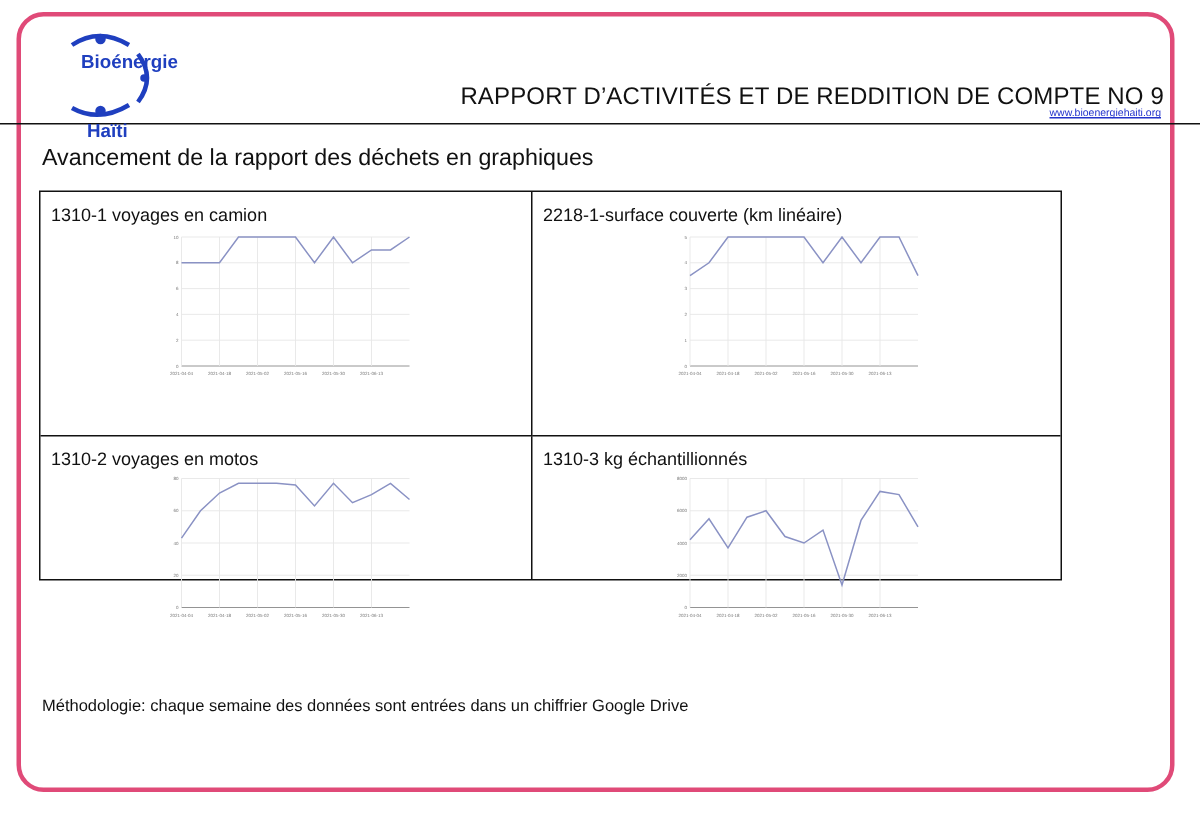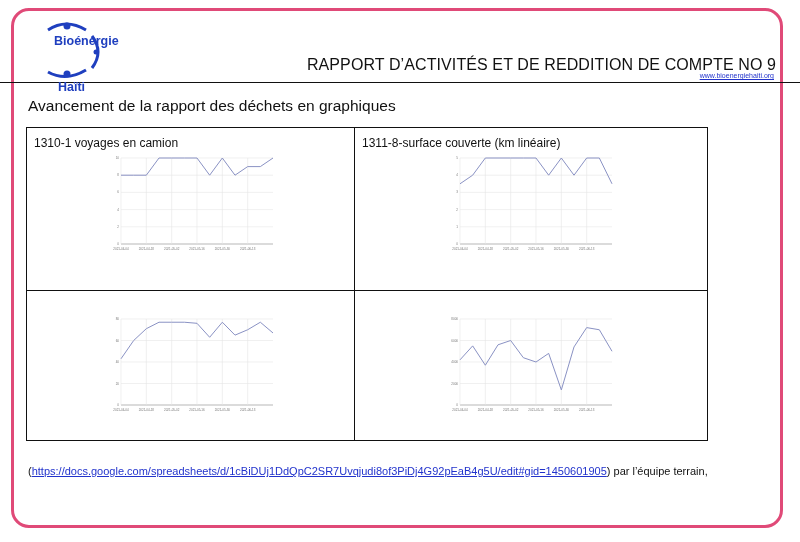--- a/index.html
+++ b/index.html
@@ -4,21 +4,21 @@
 <style>
   html, body { margin:0; padding:0; }
   body { width:800px; height:542px; background:#ffffff; position:relative; overflow:hidden; font-family:"Liberation Sans", sans-serif; color:#111; }
   .frame { position:absolute; left:11px; top:8px; width:772px; height:520px; border:3px solid #e04a78; border-radius:18px; box-sizing:border-box; }
   .header-rule { position:absolute; left:0; top:82px; width:800px; height:1px; background:#111; }
   .logo { position:absolute; left:26px; top:20px; width:80px; height:60px; }
   .logo-text { position:absolute; font-weight:bold; color:#1f3fbf; font-size:12.5px; line-height:14px; }
   .report-title { position:absolute; right:24px; top:56px; font-size:16px; color:#111; letter-spacing:0.1px; }
   .report-url { position:absolute; right:26px; top:72px; font-size:7px; color:#2233cc; text-decoration:underline; }
   .section-title { position:absolute; left:28px; top:97px; font-size:15.5px; color:#111; }
-  .grid { position:absolute; left:26px; top:127px; width:682px; height:314px; border:1px solid #111; box-sizing:border-box; display:grid; grid-template-columns:328px 1fr; grid-template-rows:163px 1fr; }
+  .grid { position:absolute; left:26px; top:127px; width:682px; height:260px; border:1px solid #111; box-sizing:border-box; display:grid; grid-template-columns:328px 1fr; grid-template-rows:163px 1fr; }
   .cell { position:relative; box-sizing:border-box; }
   .cell.c0 { border-right:1px solid #111; border-bottom:1px solid #111; }
   .cell.c1 { border-bottom:1px solid #111; }
   .cell.c2 { border-right:1px solid #111; }
   .cell-title { position:absolute; left:7px; top:8px; font-size:12px; color:#111; }
   .chart { position:absolute; }
   .chart svg { display:block; }
   .tick { font-family:"Liberation Sans", sans-serif; font-size:3px; fill:#777; }
   .footer { position:absolute; left:28px; top:462px; width:740px; font-size:11px; line-height:19px; color:#111; }
   .footer a { color:#2233cc; text-decoration:underline; }
@@ -74,21 +74,21 @@
           <text x="86" y="96" text-anchor="middle" class="tick">2021-05-16</text>
           <line x1="111.33333333333333" x2="111.33333333333333" y1="4" y2="90" stroke="#e6e6e6" stroke-width="0.6"></line>
           <text x="111.33333333333333" y="96" text-anchor="middle" class="tick">2021-05-30</text>
           <line x1="136.66666666666669" x2="136.66666666666669" y1="4" y2="90" stroke="#e6e6e6" stroke-width="0.6"></line>
           <text x="136.66666666666669" y="96" text-anchor="middle" class="tick">2021-06-13</text>
           <polyline points="10,21.200000000000003 22.666666666666664,21.200000000000003 35.33333333333333,21.200000000000003 48,4 60.666666666666664,4 73.33333333333334,4 86,4 98.66666666666667,21.200000000000003 111.33333333333333,4 124,21.200000000000003 136.66666666666669,12.599999999999994 149.33333333333331,12.599999999999994 162,4" fill="none" stroke="#8a92c4" stroke-width="1"></polyline>
         </svg>
       </div>
   </div>
   <div class="cell c1">
-    <div class="cell-title">1311-8-surface couverte (km linéaire)</div>
+    <div class="cell-title">2218-1-surface couverte (km linéaire)</div>
     <div class="chart" style="left:95px;top:26px;">
         <svg width="164" height="100">
           <line x1="10" x2="162" y1="90" y2="90" stroke="#888" stroke-width="0.6"></line>
           <text x="8" y="91" text-anchor="end" class="tick">0</text>
           <line x1="10" x2="162" y1="72.8" y2="72.8" stroke="#e6e6e6" stroke-width="0.6"></line>
           <text x="8" y="73.8" text-anchor="end" class="tick">1</text>
           <line x1="10" x2="162" y1="55.6" y2="55.6" stroke="#e6e6e6" stroke-width="0.6"></line>
           <text x="8" y="56.6" text-anchor="end" class="tick">2</text>
           <line x1="10" x2="162" y1="38.4" y2="38.4" stroke="#e6e6e6" stroke-width="0.6"></line>
           <text x="8" y="39.4" text-anchor="end" class="tick">3</text>
@@ -106,20 +106,21 @@
           <text x="86" y="96" text-anchor="middle" class="tick">2021-05-16</text>
           <line x1="111.33333333333333" x2="111.33333333333333" y1="4" y2="90" stroke="#e6e6e6" stroke-width="0.6"></line>
           <text x="111.33333333333333" y="96" text-anchor="middle" class="tick">2021-05-30</text>
           <line x1="136.66666666666669" x2="136.66666666666669" y1="4" y2="90" stroke="#e6e6e6" stroke-width="0.6"></line>
           <text x="136.66666666666669" y="96" text-anchor="middle" class="tick">2021-06-13</text>
           <polyline points="10,29.800000000000004 22.666666666666664,21.200000000000003 35.33333333333333,4 48,4 60.666666666666664,4 73.33333333333334,4 86,4 98.66666666666667,21.200000000000003 111.33333333333333,4 124,21.200000000000003 136.66666666666669,4 149.33333333333331,4 162,29.800000000000004" fill="none" stroke="#8a92c4" stroke-width="1"></polyline>
         </svg>
       </div>
   </div>
   <div class="cell c2">
+    <div class="cell-title">1310-2 voyages en motos</div>
     <div class="chart" style="left:84px;top:24px;">
         <svg width="164" height="100">
           <line x1="10" x2="162" y1="90" y2="90" stroke="#888" stroke-width="0.6"></line>
           <text x="8" y="91" text-anchor="end" class="tick">0</text>
           <line x1="10" x2="162" y1="68.5" y2="68.5" stroke="#e6e6e6" stroke-width="0.6"></line>
           <text x="8" y="69.5" text-anchor="end" class="tick">20</text>
           <line x1="10" x2="162" y1="47" y2="47" stroke="#e6e6e6" stroke-width="0.6"></line>
           <text x="8" y="48" text-anchor="end" class="tick">40</text>
           <line x1="10" x2="162" y1="25.5" y2="25.5" stroke="#e6e6e6" stroke-width="0.6"></line>
           <text x="8" y="26.5" text-anchor="end" class="tick">60</text>
@@ -135,20 +136,21 @@
           <text x="86" y="96" text-anchor="middle" class="tick">2021-05-16</text>
           <line x1="111.33333333333333" x2="111.33333333333333" y1="4" y2="90" stroke="#e6e6e6" stroke-width="0.6"></line>
           <text x="111.33333333333333" y="96" text-anchor="middle" class="tick">2021-05-30</text>
           <line x1="136.66666666666669" x2="136.66666666666669" y1="4" y2="90" stroke="#e6e6e6" stroke-width="0.6"></line>
           <text x="136.66666666666669" y="96" text-anchor="middle" class="tick">2021-06-13</text>
           <polyline points="10,43.775 22.666666666666664,25.5 35.33333333333333,13.674999999999997 48,7.224999999999994 60.666666666666664,7.224999999999994 73.33333333333334,7.224999999999994 86,8.299999999999997 98.66666666666667,22.275000000000006 111.33333333333333,7.224999999999994 124,20.125 136.66666666666669,14.75 149.33333333333331,7.224999999999994 162,17.974999999999994" fill="none" stroke="#8a92c4" stroke-width="1"></polyline>
         </svg>
       </div>
   </div>
   <div class="cell c3">
+    <div class="cell-title">1310-3 kg échantillionnés</div>
     <div class="chart" style="left:95px;top:24px;">
         <svg width="164" height="100">
           <line x1="10" x2="162" y1="90" y2="90" stroke="#888" stroke-width="0.6"></line>
           <text x="8" y="91" text-anchor="end" class="tick">0</text>
           <line x1="10" x2="162" y1="68.5" y2="68.5" stroke="#e6e6e6" stroke-width="0.6"></line>
           <text x="8" y="69.5" text-anchor="end" class="tick">2000</text>
           <line x1="10" x2="162" y1="47" y2="47" stroke="#e6e6e6" stroke-width="0.6"></line>
           <text x="8" y="48" text-anchor="end" class="tick">4000</text>
           <line x1="10" x2="162" y1="25.5" y2="25.5" stroke="#e6e6e6" stroke-width="0.6"></line>
           <text x="8" y="26.5" text-anchor="end" class="tick">6000</text>
@@ -166,14 +168,14 @@
           <text x="111.33333333333333" y="96" text-anchor="middle" class="tick">2021-05-30</text>
           <line x1="136.66666666666669" x2="136.66666666666669" y1="4" y2="90" stroke="#e6e6e6" stroke-width="0.6"></line>
           <text x="136.66666666666669" y="96" text-anchor="middle" class="tick">2021-06-13</text>
           <polyline points="10,44.85 22.666666666666664,30.875 35.33333333333333,50.225 48,29.800000000000004 60.666666666666664,25.5 73.33333333333334,42.699999999999996 86,47 98.66666666666667,38.4 111.33333333333333,74.95 124,31.949999999999996 136.66666666666669,12.599999999999994 149.33333333333331,14.75 162,36.25" fill="none" stroke="#8a92c4" stroke-width="1"></polyline>
         </svg>
       </div>
   </div>
 </div>
 
 <div class="footer">
-  <div><span>(</span><a>https://docs.google.com/spreadsheets/d/1cBiDUj1DdQpC2SR7Uvqjudi8of3PiDj4G92pEaB4g5U/edit#gid=1450601905</a><span>) par l’équipe terrain,</span></div>
+  <div>Méthodologie: chaque semaine des données sont entrées dans un chiffrier Google Drive</div>
 </div>
 
 </body></html>

